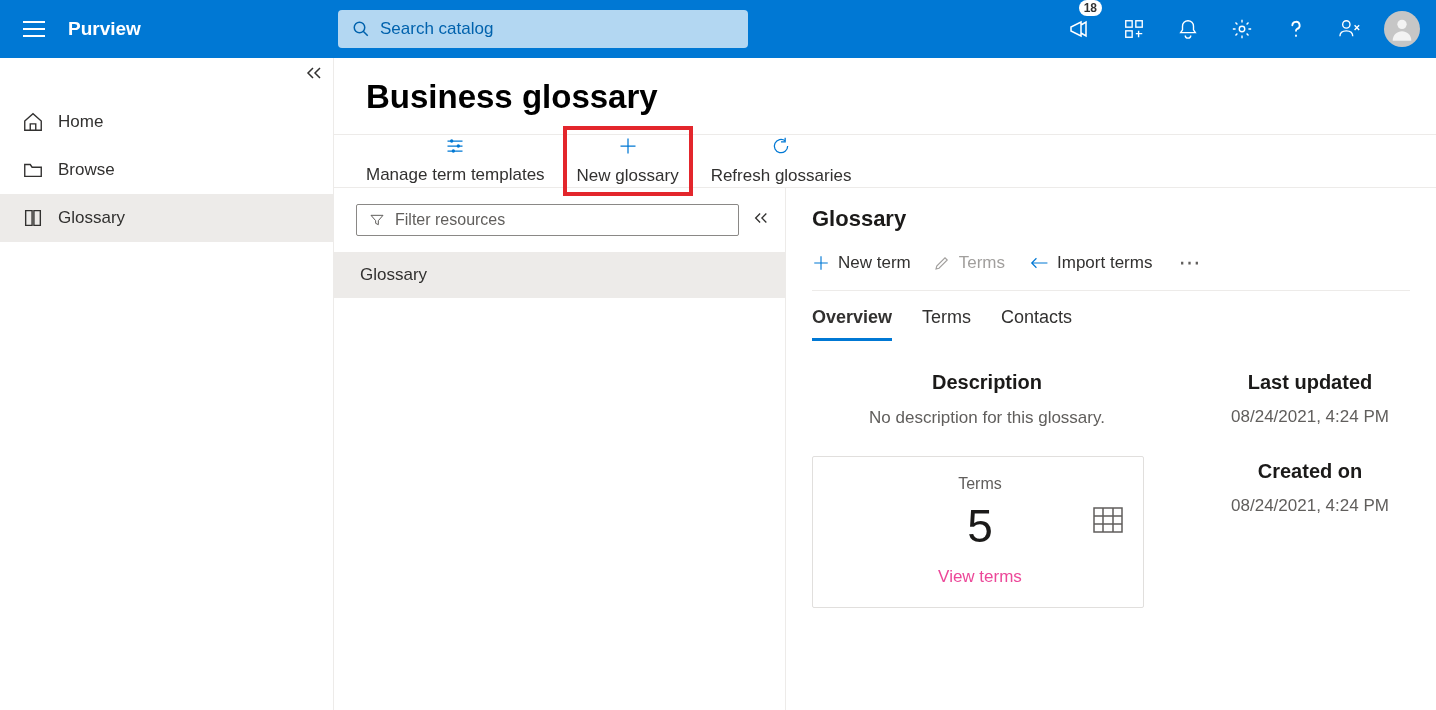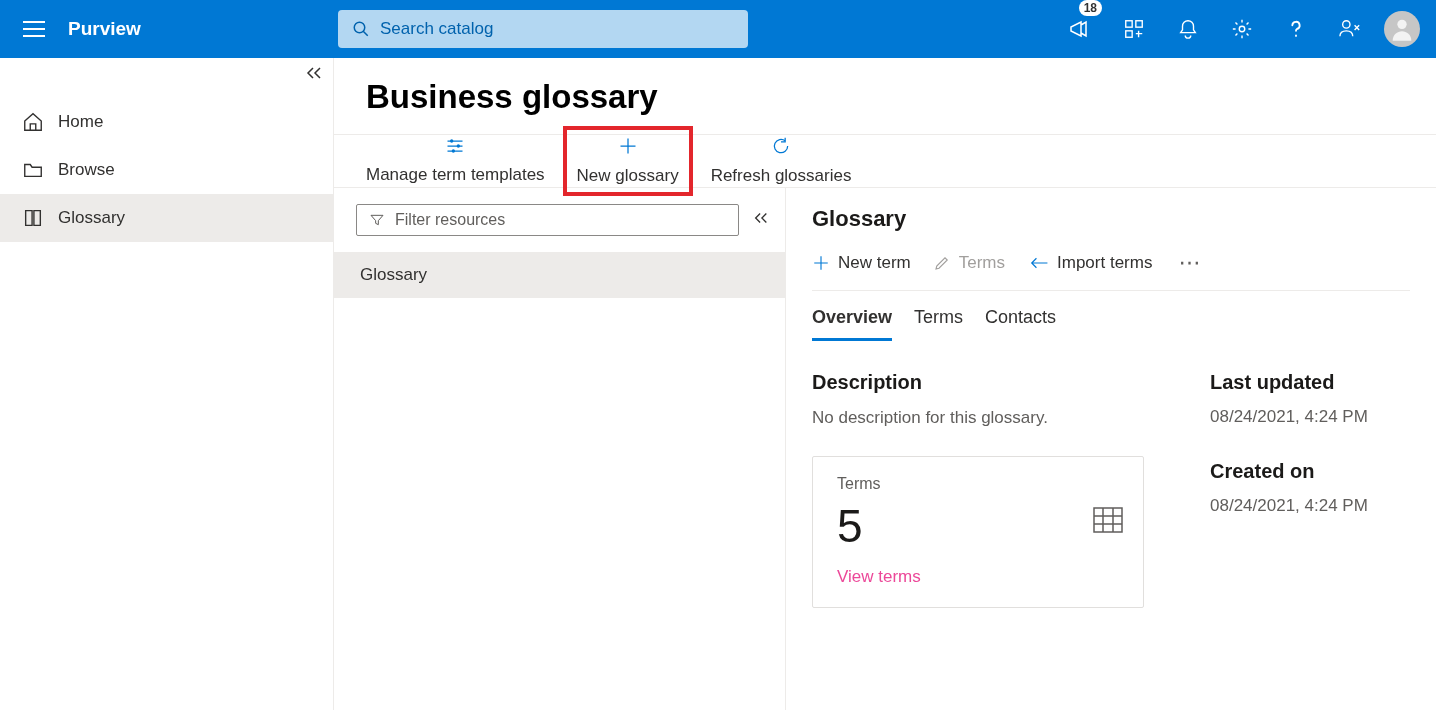--- a/index.html
+++ b/index.html
@@ -170,25 +170,25 @@
     .rp-toolbar {
       display:flex; align-items:center; gap: 22px;
       border-bottom: 1px solid #edebe9;
       padding-bottom: 14px;
       margin-bottom: 16px;
     }
     .rp-btn { display:flex; align-items:center; gap:8px; font-size:17px; cursor:pointer; color:#323130; }
     .rp-btn.disabled { color:#a19f9d; }
     .ellipsis { font-size:22px; letter-spacing:2px; color:#605e5c; cursor:pointer; padding:0 4px;}
 
-    .tabs { display:flex; gap: 22px; margin-top: 14px; }
+    .tabs { display:flex; gap: 30px; margin-top: 14px; }
     .tab { font-size:18px; padding-bottom:10px; cursor:pointer; color:#323130; }
     .tab.active { font-weight:600; border-bottom: 3px solid #0078d4; }
 
-    .detail-row { display:flex; margin-top: 30px; gap: 48px; }
+    .detail-row { display:flex; margin-top: 30px; gap: 48px; text-align: center; }
     .detail-left { flex:1; }
     .detail-right { width: 200px; }
     .sect-head { font-size: 20px; font-weight:600; color:#1b1a19; margin-bottom: 14px; }
     .sect-txt { font-size: 17px; color:#605e5c; }
     .card {
       border: 1px solid #e1dfdd;
       border-radius: 2px;
       width: 332px;
       padding: 18px 20px 20px 24px;
       margin-top: 28px;

